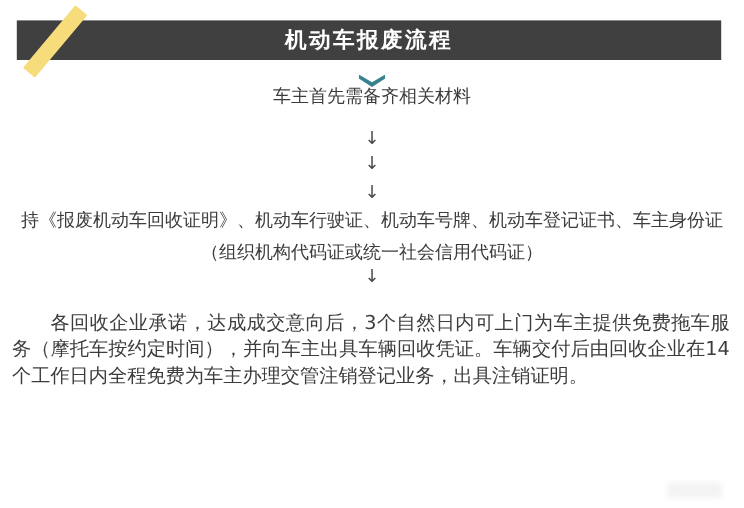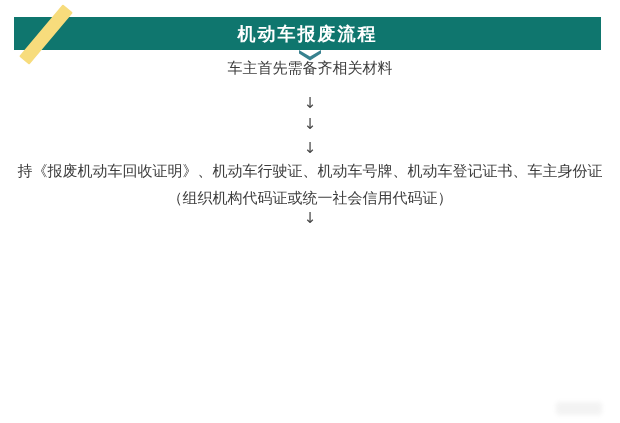--- a/index.html
+++ b/index.html
@@ -15,21 +15,21 @@
     background: #ffffff;
     overflow: hidden;
   }
   
   .title-bar {
     position: absolute;
     left: 14px;
     top: 17px;
     width: 587px;
     height: 33px;
-    background: #0f766e;
+    background: #404040;
     display: flex;
     align-items: center;
     justify-content: center;
     z-index: 1;
   }
   .title {
     color: #ffffff;
     font-size: 18px;
     font-weight: bold;
     letter-spacing: 2px;
@@ -44,21 +44,21 @@
     height: 13px;
     background: #F7DC7C;
     transform: rotate(-50deg);
     border-radius: 1px;
     z-index: 2;
   }
   
   .content {
     position: absolute;
     left: 0;
-    top: 50px;
+    top: 62px;
     width: 620px;
     text-align: center;
     color: #3C3C3C;
   }
   .chevron {
     display: block;
     margin: 0 auto;
     width: 22px;
     height: 11px;
   }
@@ -129,18 +129,19 @@
     <div class="arrow a3">↓</div>
 
     <div class="step s4">
       <div>持《报废机动车回收证明》、机动车行驶证、机动车号牌、机动车登记证书、车主身份证</div>
       <div>（组织机构代码证或统一社会信用代码证）</div>
     </div>
 
     <div class="arrow a4">↓</div>
 
 
+    <p class="body-text">各回收企业承诺，达成成交意向后，3个自然日内可上门为车主提供免费拖车服务（摩托车按约定时间），并向车主出具车辆回收凭证。车辆交付后由回收企业在14个工作日内全程免费为车主办理交管注销登记业务，出具注销证明。</p>
 
   </div>
 
   <div class="watermark"></div>
 
 </div>
 
 </body></html>

